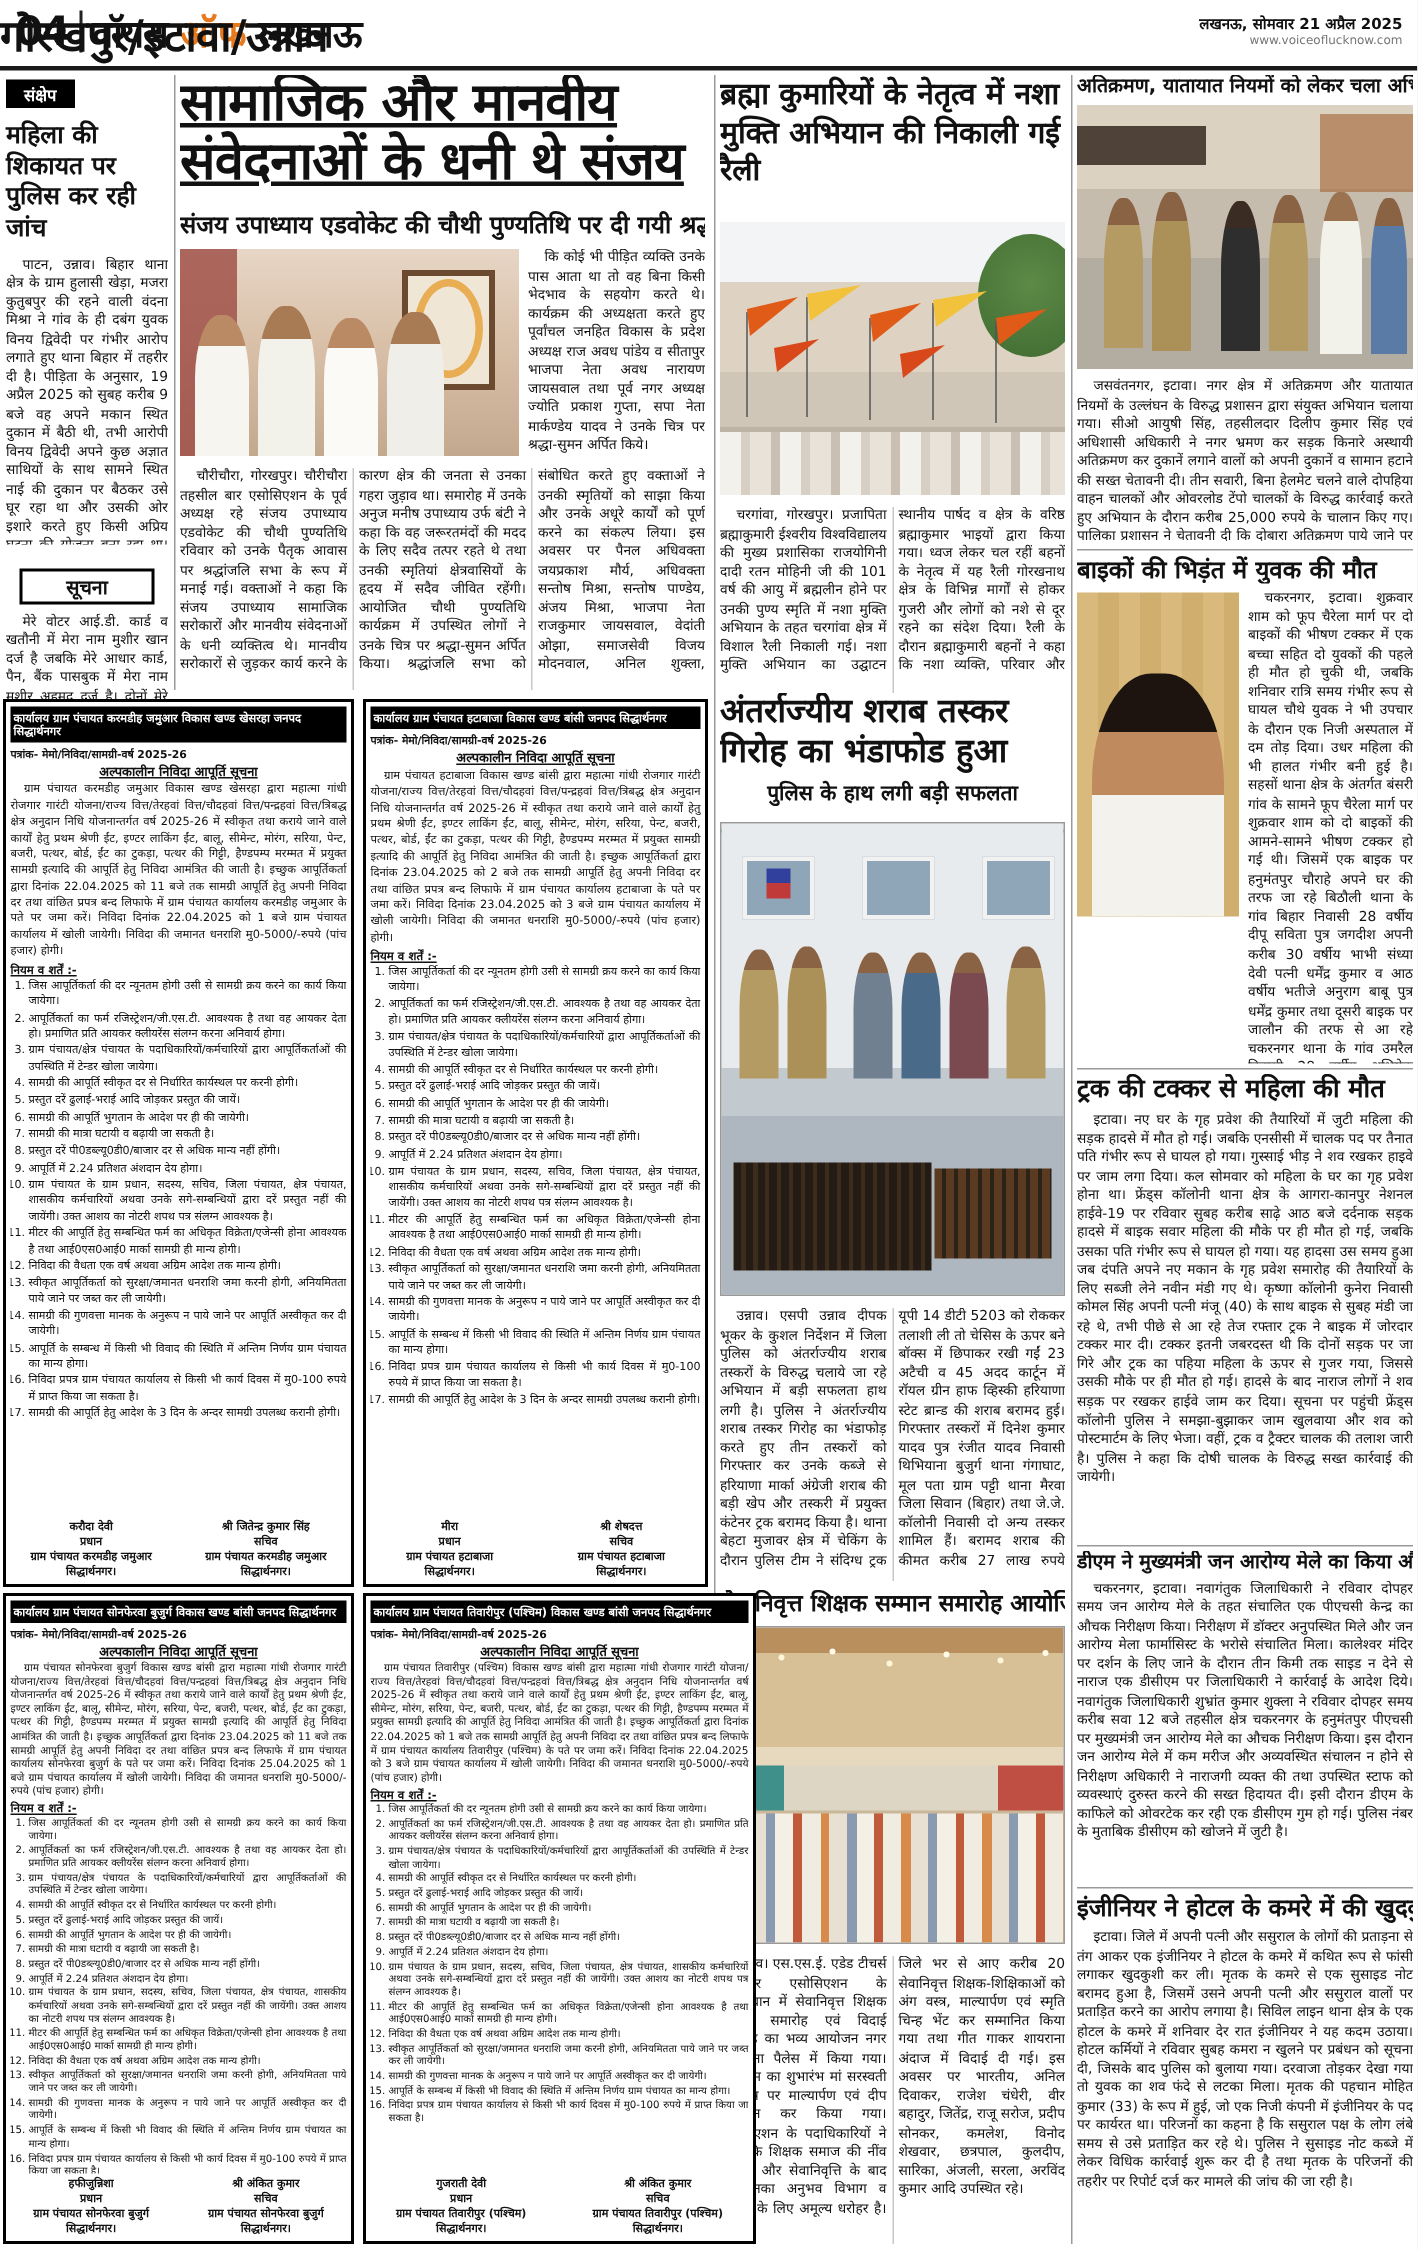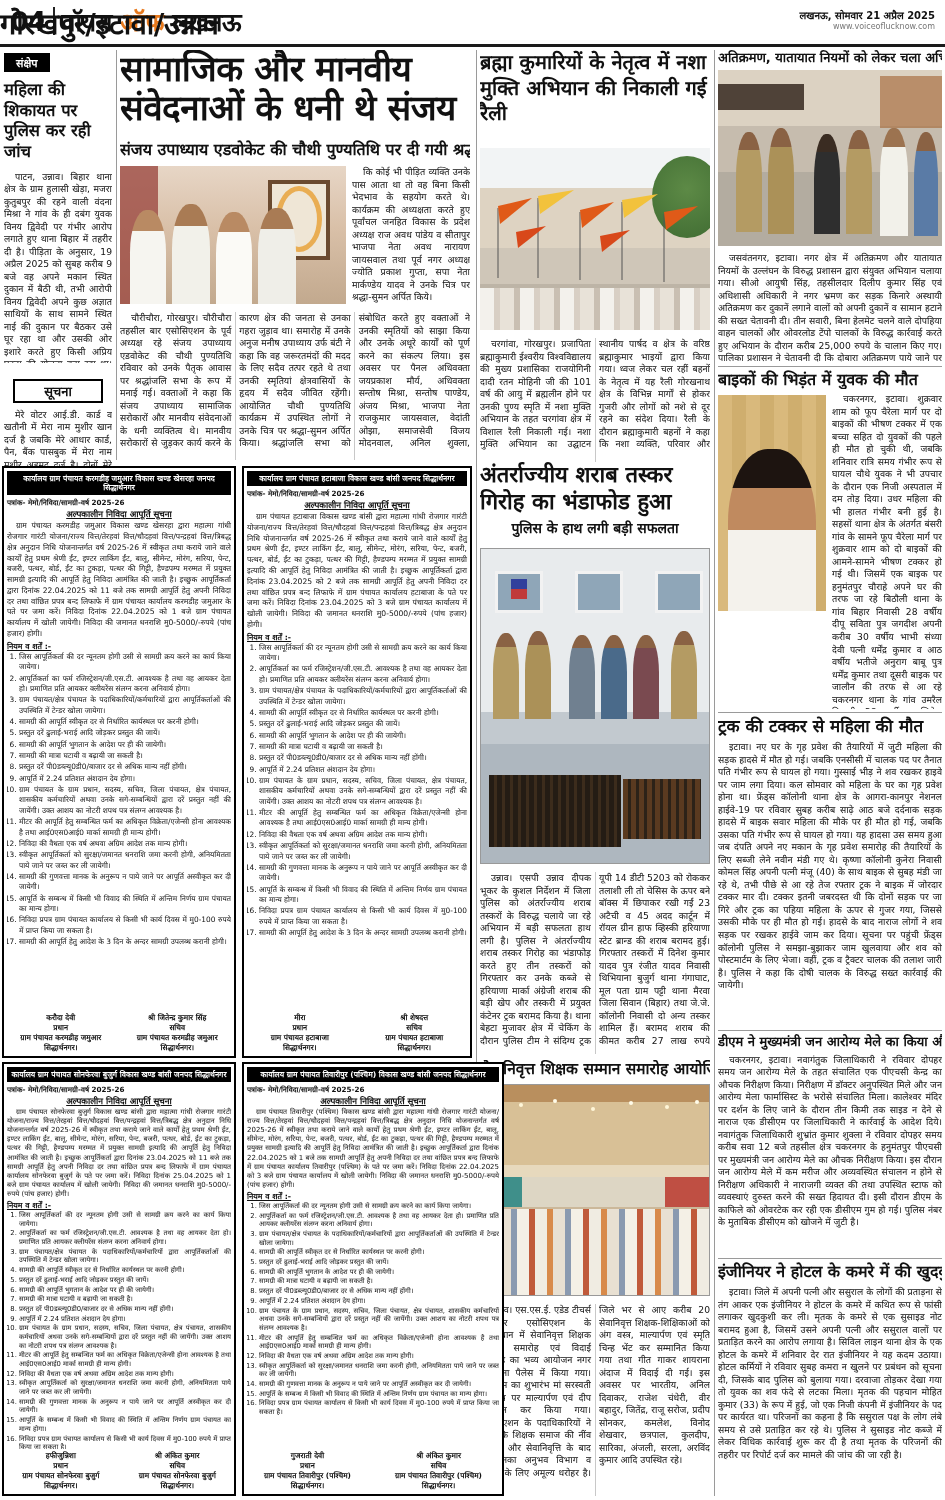--- a/index.html
+++ b/index.html
@@ -14,42 +14,42 @@
   .mh-name{font-size:25px;font-weight:bold;letter-spacing:-0.5px;}
   .mh-name .orange{color:#e87a1e;}
   .mh-center{position:absolute;left:0;right:0;top:3px;font-size:29px;font-weight:bold;letter-spacing:-0.5px;}
   .mh-right{position:absolute;right:10px;top:8px;text-align:right;}
   .mh-date{font-size:10px;font-weight:bold;}
   .mh-web{font-size:8px;color:#777;}
   
   .vrule{width:1px;background:#9a9a9a;}
   .hrule{height:1px;background:#9a9a9a;}
   
-  .h-xl{font-size:35px;font-weight:bold;line-height:1.12;letter-spacing:-0.5px;overflow:hidden;}
+  .h-xl{font-size:35px;font-weight:bold;line-height:1.12;letter-spacing:-0.5px;overflow:hidden;text-decoration:underline;}
   .h-lg{font-size:20px;font-weight:bold;line-height:1.28;overflow:hidden;}
   .h-md{font-size:16px;font-weight:bold;line-height:1.2;overflow:hidden;white-space:nowrap;}
   .h-md2{font-size:16px;font-weight:bold;line-height:1.25;overflow:hidden;}
   .h-sm{font-size:13px;font-weight:bold;line-height:1.2;overflow:hidden;white-space:nowrap;}
   .sub{font-size:16px;font-weight:bold;overflow:hidden;white-space:nowrap;}
   .sub2{font-size:14px;font-weight:bold;text-align:center;overflow:hidden;white-space:nowrap;}
   .body-txt{font-size:9.2px;line-height:1.36;text-align:justify;overflow:hidden;text-indent:11px;}
   .cols-2{column-count:2;column-gap:8px;column-rule:1px solid #c8c8c8;}
   .cols-3{column-count:3;column-gap:8px;column-rule:1px solid #c8c8c8;}
   
   .tag{display:inline-block;background:#000;color:#fff;font-size:11px;font-weight:bold;padding:2px 12px;}
   .sb-head{font-size:16.5px;font-weight:bold;line-height:1.25;}
   .notice-title-box{border:2px solid #000;width:86px;margin:0 auto;text-align:center;
                     font-size:13px;font-weight:bold;padding:1px 0;}
   
   .photo{position:relative;overflow:hidden;background:#d8d4cc;}
   .fig{position:absolute;border-radius:45% 45% 0 0;}
   
   .tender{border:2px solid #000;background:#fff;display:flex;flex-direction:column;
           padding:3px;box-sizing:border-box;overflow:hidden;}
-  .t-head{background:#000;color:#fff;font-weight:bold;text-align:center;font-size:7.6px;
+  .t-head{background:#000;color:#fff;font-weight:bold;font-size:7.6px;
           padding:3px 2px;margin:-0px -0px 2px;line-height:1.2;}
   .t-patrank{font-size:7.2px;font-weight:bold;}
   .t-title{font-size:8.6px;font-weight:bold;text-align:center;text-decoration:underline;margin:1px 0;}
   .t-body{font-size:7.6px;line-height:1.42;text-align:justify;text-indent:9px;}
   .t-terms-title{font-size:7.8px;font-weight:bold;text-decoration:underline;margin-top:1px;}
   .t-terms{flex:1;overflow:hidden;margin:1px 0 2px;padding-left:12px;font-size:7.4px;line-height:1.4;text-align:justify;}
   .t-terms li{margin-bottom:1px;}
   .t-small .t-body{font-size:7px;line-height:1.3;}
   .t-small .t-terms{font-size:6.8px;line-height:1.28;}
   .t-foot{display:flex;justify-content:space-between;align-items:flex-end;}

